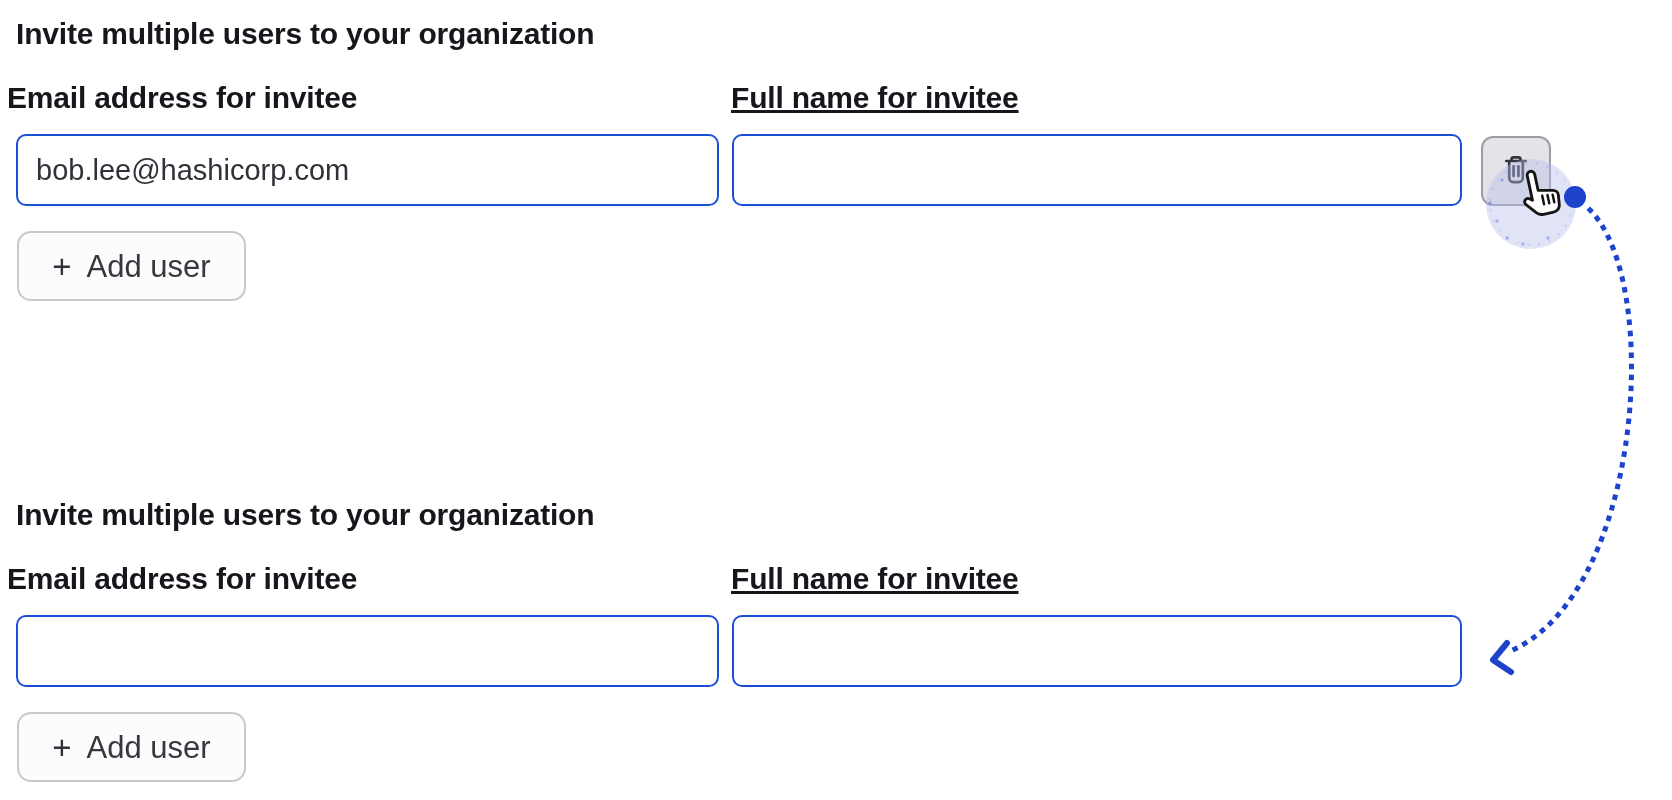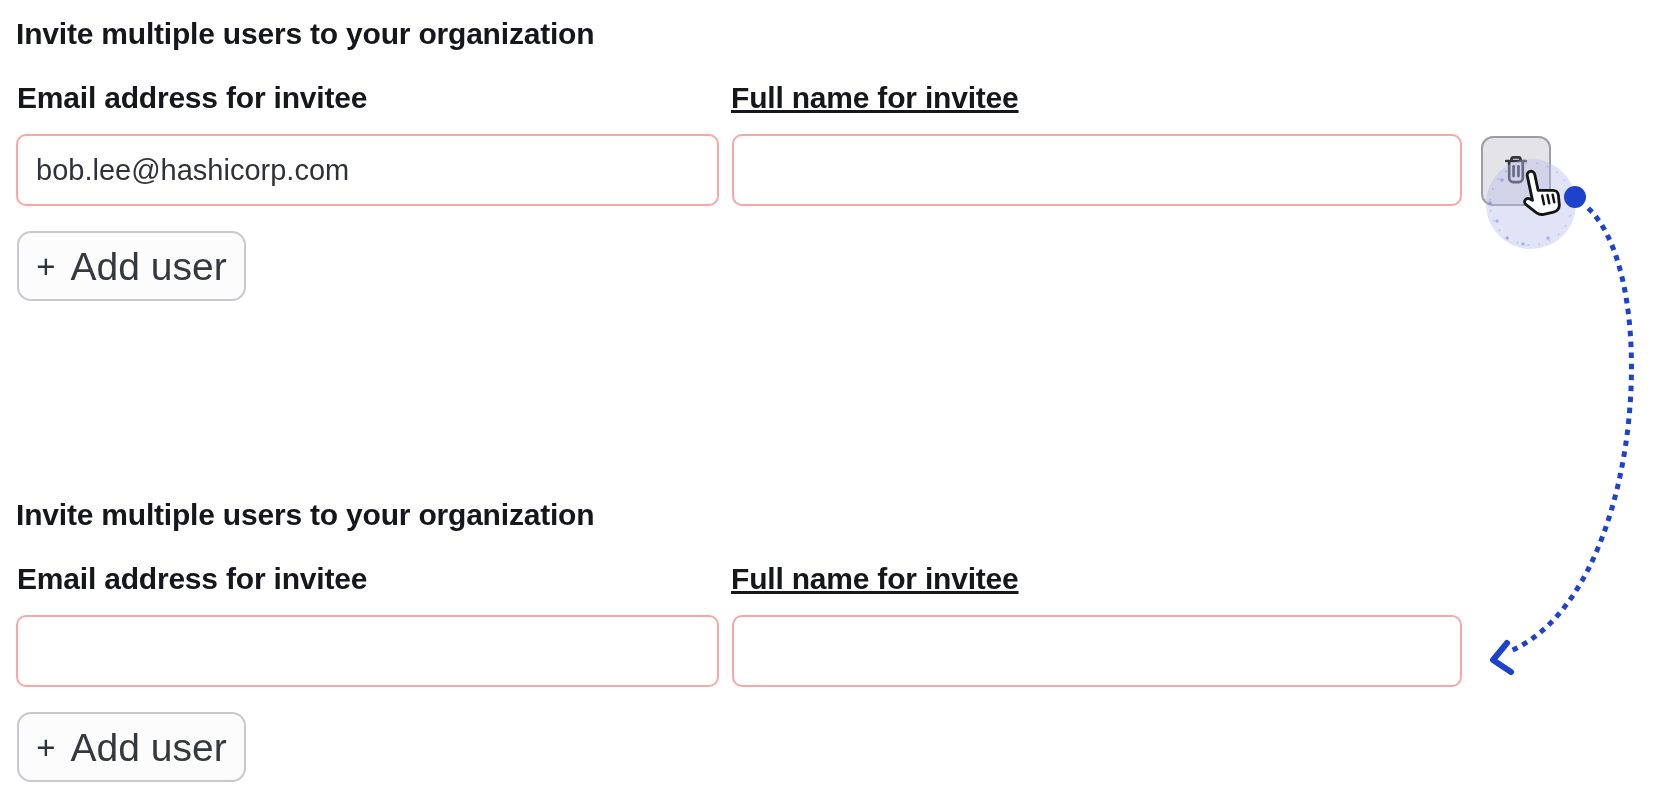--- a/index.html
+++ b/index.html
@@ -18,29 +18,29 @@
     font-size: 30px;
     line-height: 1.2;
     letter-spacing: -0.2px;
     color: #15171c;
     white-space: nowrap;
   }
   .heading      { left: 16px; }
   .s0-heading   { top: 16px; }
   .s1-heading   { top: 497px; }
 
-  .email-label  { left: 17px; text-align: right; }
+  .email-label  { left: 7px; text-align: right; }
   .name-label   { left: 731px; text-decoration: underline; }
   .s0-label     { top: 80px; }
   .s1-label     { top: 561px; }
 
   .text-input {
     box-sizing: border-box;
     height: 72px;
-    border: 2px solid #fca5a5;
+    border: 2px solid #1d4ed8;
     border-radius: 10px;
     background: #ffffff;
     font-family: "Liberation Sans", "DejaVu Sans", sans-serif;
     font-size: 29px;
     color: #2f3238;
     padding: 0 18px;
     outline: none;
   }
   .email-input { left: 16px;  width: 703px; }
   .name-input  { left: 732px; width: 730px; }
@@ -66,21 +66,21 @@
     border-radius: 14px;
     background: #fcfcfd;
     display: flex; align-items: center; justify-content: center;
     gap: 15px;
     padding: 0; cursor: pointer;
     font-family: "Liberation Sans", "DejaVu Sans", sans-serif;
   }
   .s0-add { top: 231px; }
   .s1-add { top: 712px; }
   .add-btn .plus  { font-size: 33px; font-weight: 400; color: #303339; line-height: 1; }
-  .add-btn .label { font-size: 39px; font-weight: 400; color: #35383e; line-height: 1; }
+  .add-btn .label { font-size: 31px; font-weight: 400; color: #35383e; line-height: 1; }
 
   .annotation-svg {
     position: absolute;
     left: 0; top: 0;
     width: 1672px; height: 800px;
     pointer-events: none;
   }
 </style>
 </head>
 <body>

